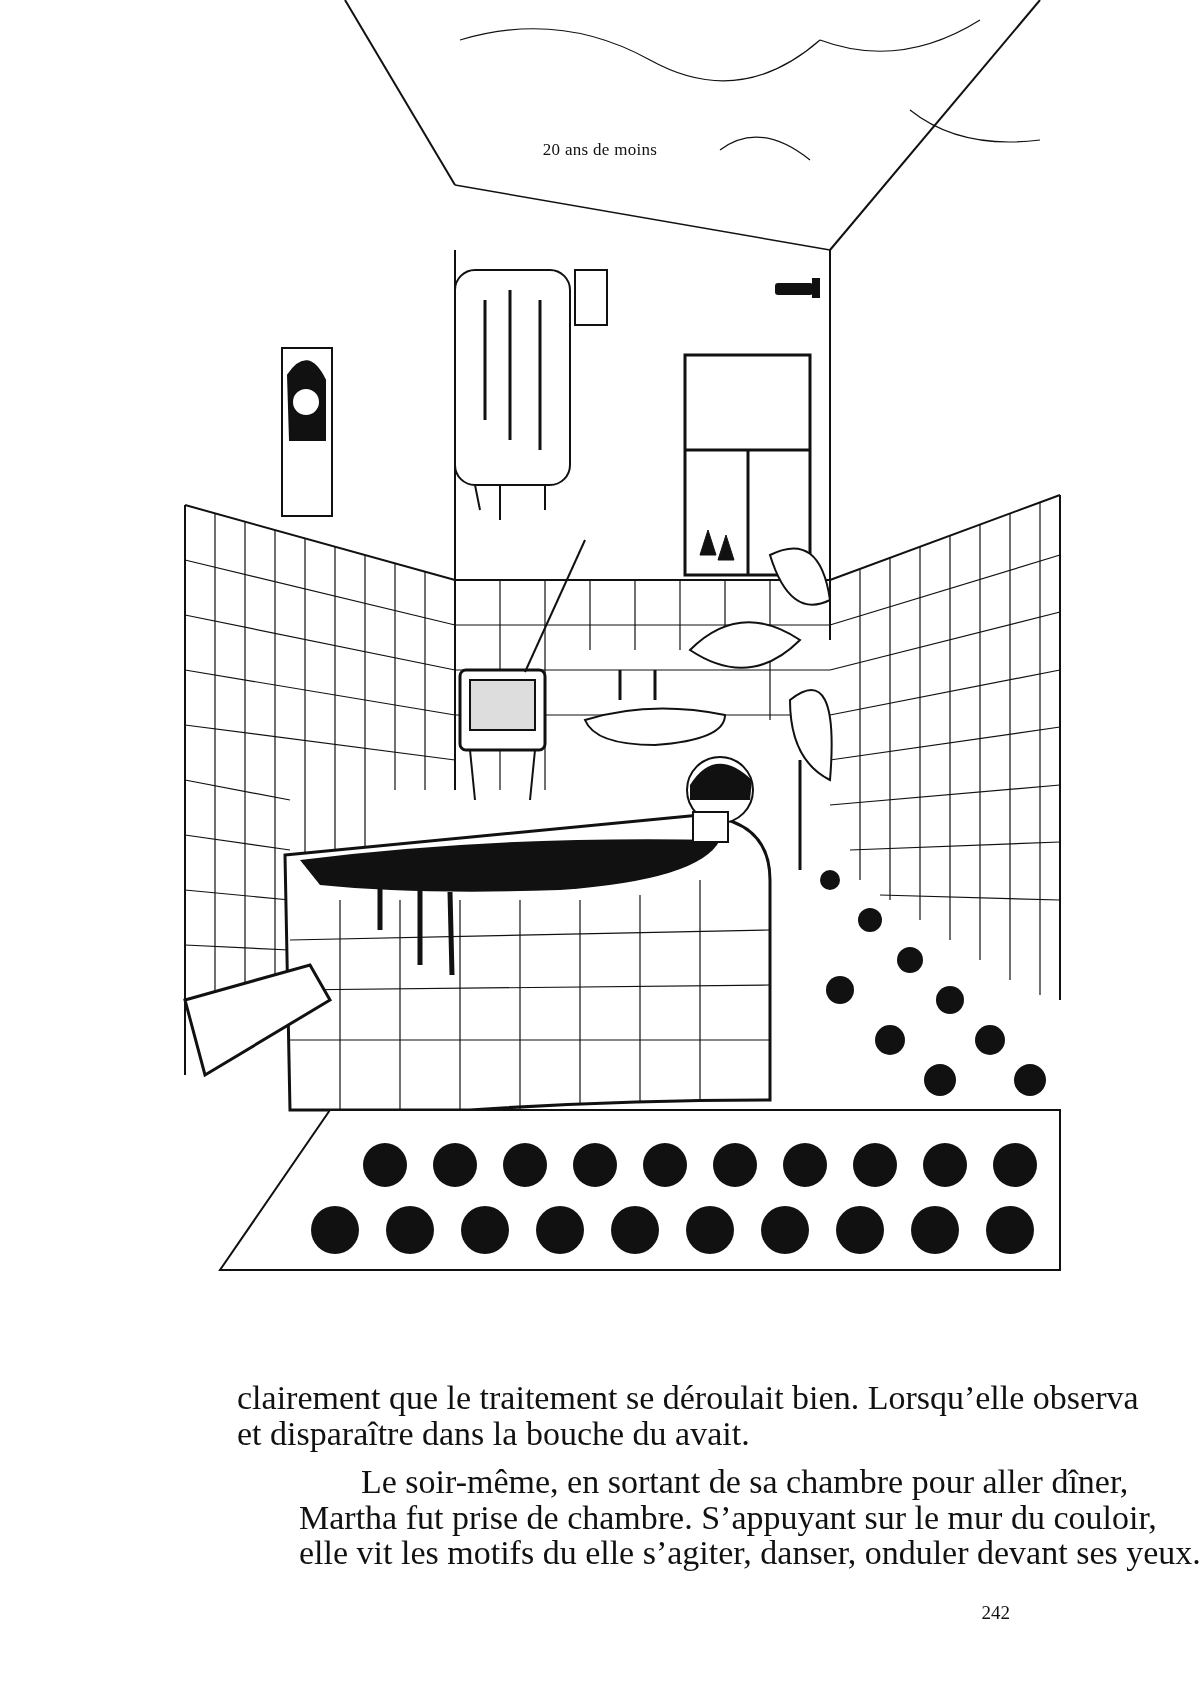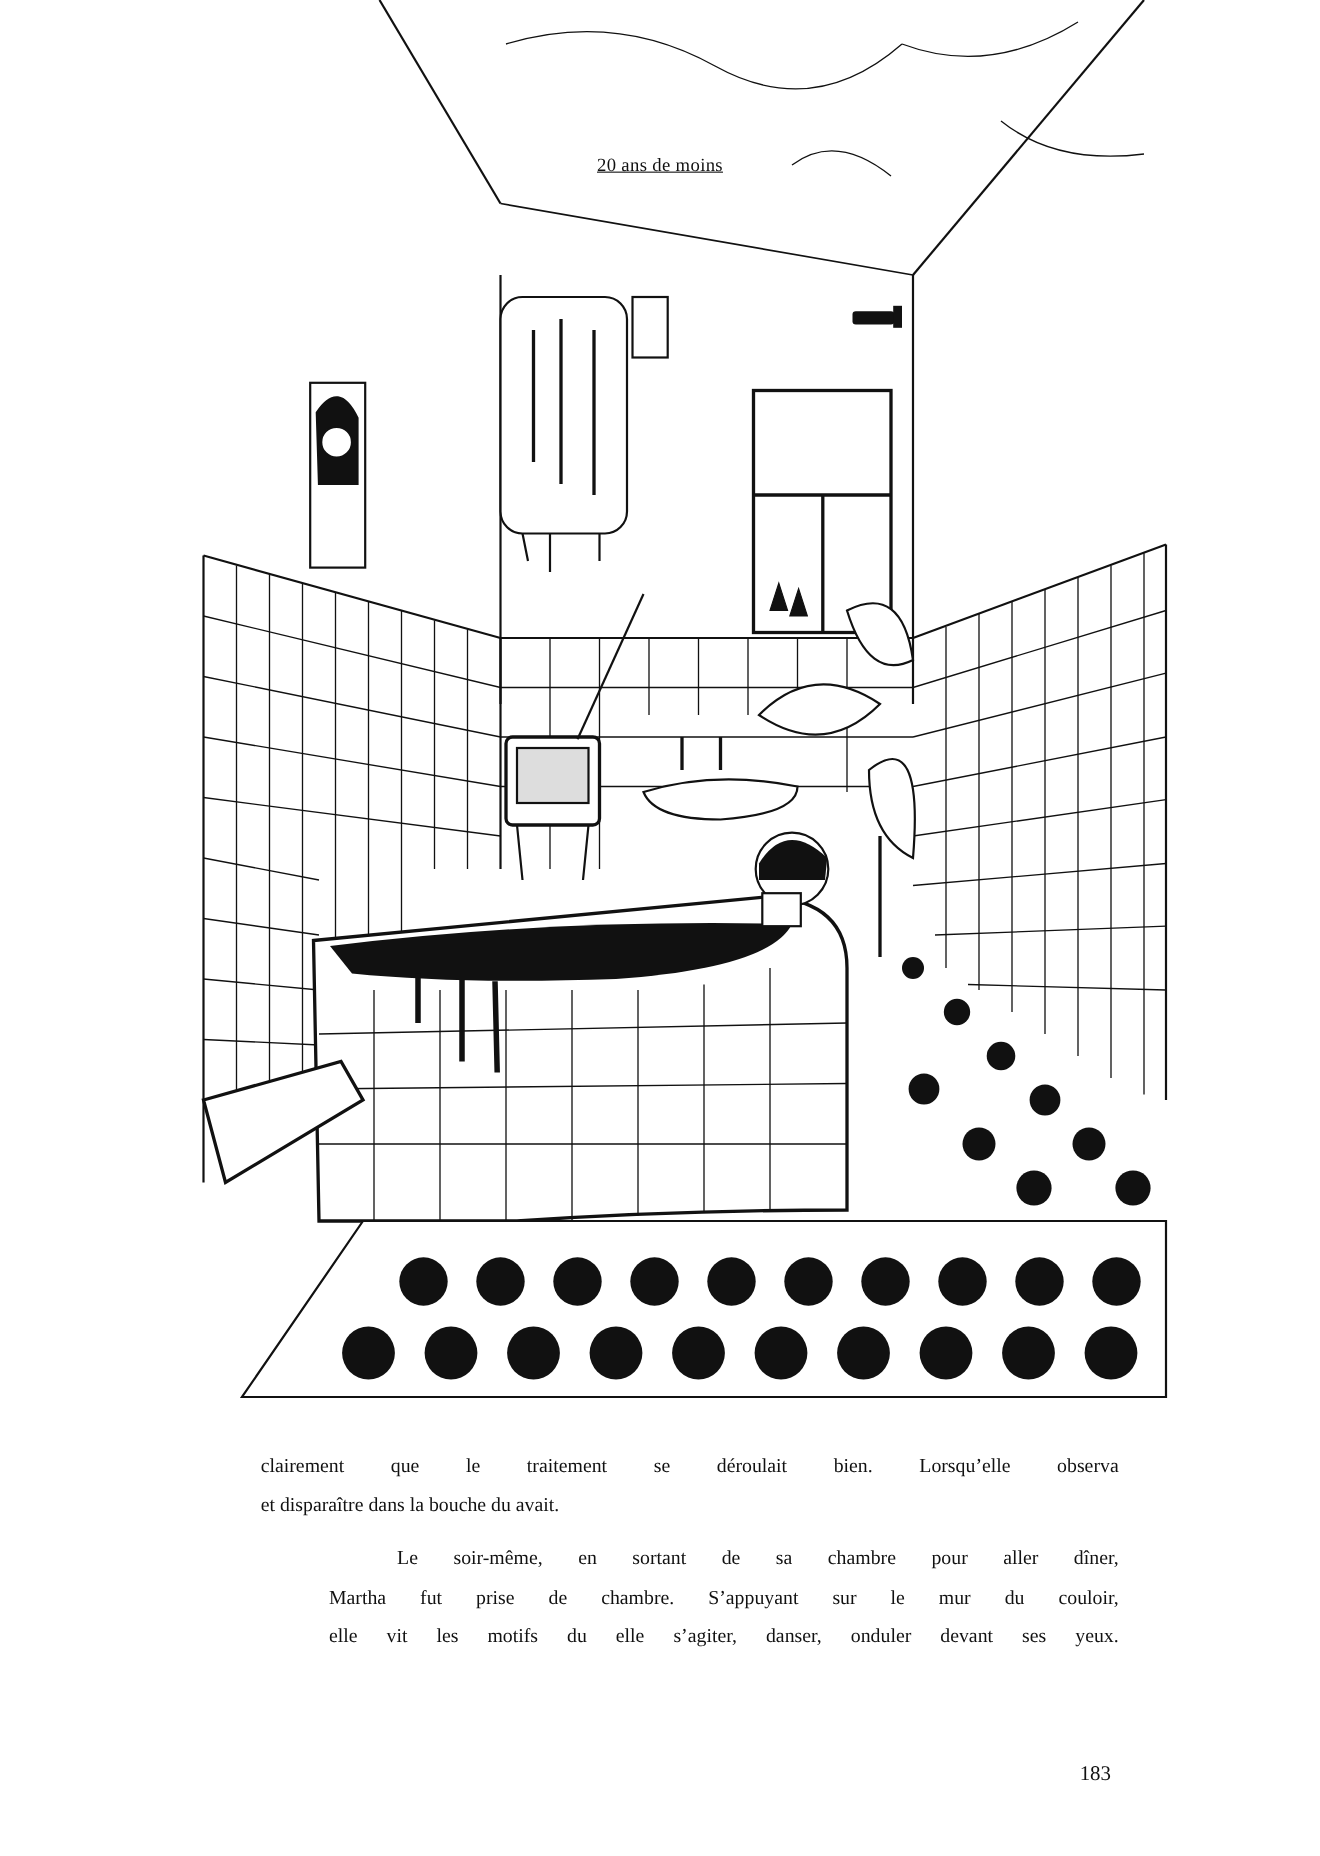--- a/index.html
+++ b/index.html
@@ -1,19 +1,19 @@
 <!DOCTYPE html>
 <html><head>
 <meta charset="utf-8">
 <style>
   html,body{margin:0;padding:0;background:#fff;}
   body{width:1200px;height:1687px;position:relative;overflow:hidden;font-family:"Liberation Serif","DejaVu Serif",serif;color:#111;}
-  .running-head{position:absolute;top:140px;left:0;width:1200px;text-align:center;font-size:17px;letter-spacing:0.3px;text-decoration:underline;}
+  .running-head{position:absolute;top:140px;left:0;width:1200px;text-align:center;font-size:17px;letter-spacing:0.3px;}
   .illustration{position:absolute;left:0;top:0;width:1200px;height:1290px;}
-  .body-text{position:absolute;left:237px;top:1315px;width:780px;font-size:18px;line-height:35.5px;text-align:justify;}
+  .body-text{position:absolute;left:237px;top:1380px;width:780px;font-size:34px;line-height:35.5px;text-align:justify;}
   .body-text p{margin:0;}
   .body-text p.indent{text-indent:62px;}
   .body-text .line{display:block;text-align:justify;text-align-last:justify;white-space:nowrap;}
   .body-text .line.last{text-align-last:left;}
   .page-number{position:absolute;top:1602px;left:960px;width:50px;text-align:right;font-size:19px;}
 </style>
 </head>
 <body>
 
 <svg class="illustration" viewBox="0 0 1200 1290" xmlns="http://www.w3.org/2000/svg">
@@ -202,13 +202,13 @@
     <span class="line">clairement que le traitement se déroulait bien. Lorsqu’elle observa</span>
     <span class="line last">et disparaître dans la bouche du avait.</span>
   </p>
   <p class="indent">
     <span class="line" style="padding-left:62px;margin-top:13px;">Le soir-même, en sortant de sa chambre pour aller dîner,</span>
     <span class="line">Martha fut prise de chambre. S’appuyant sur le mur du couloir,</span>
     <span class="line">elle vit les motifs du elle s’agiter, danser, onduler devant ses yeux.</span>
   </p>
 </div>
 
-<div class="page-number">183</div>
+<div class="page-number">242</div>
 
 </body></html>

